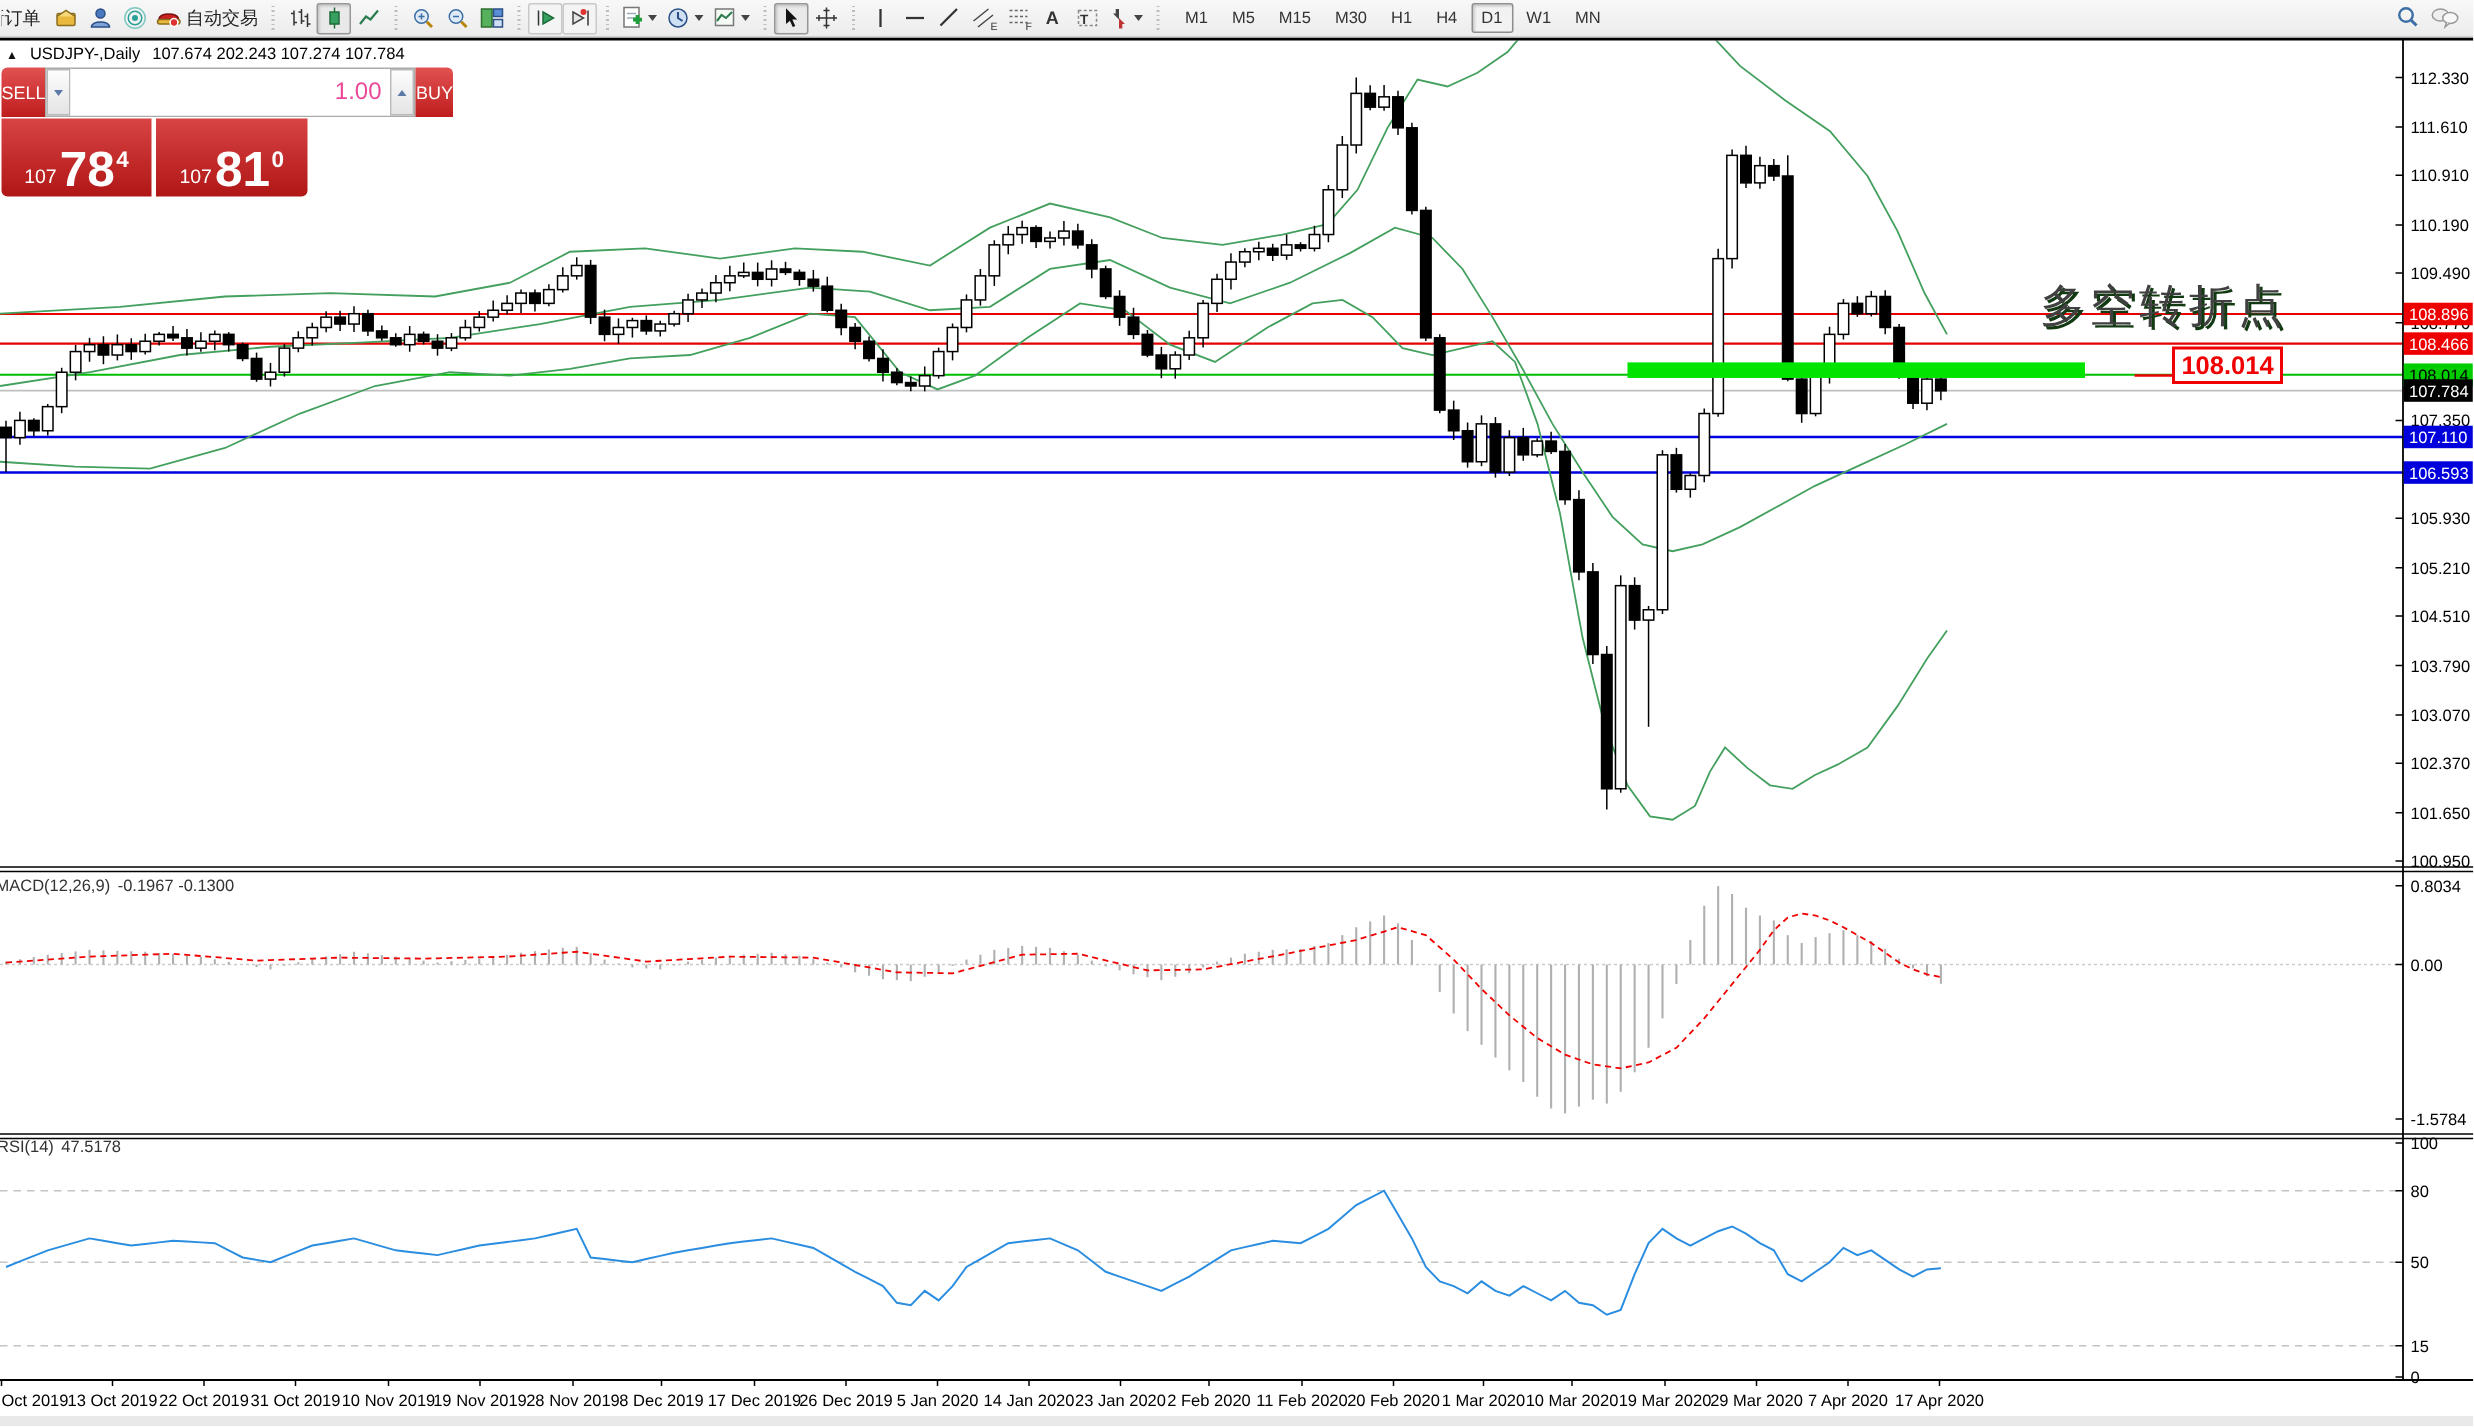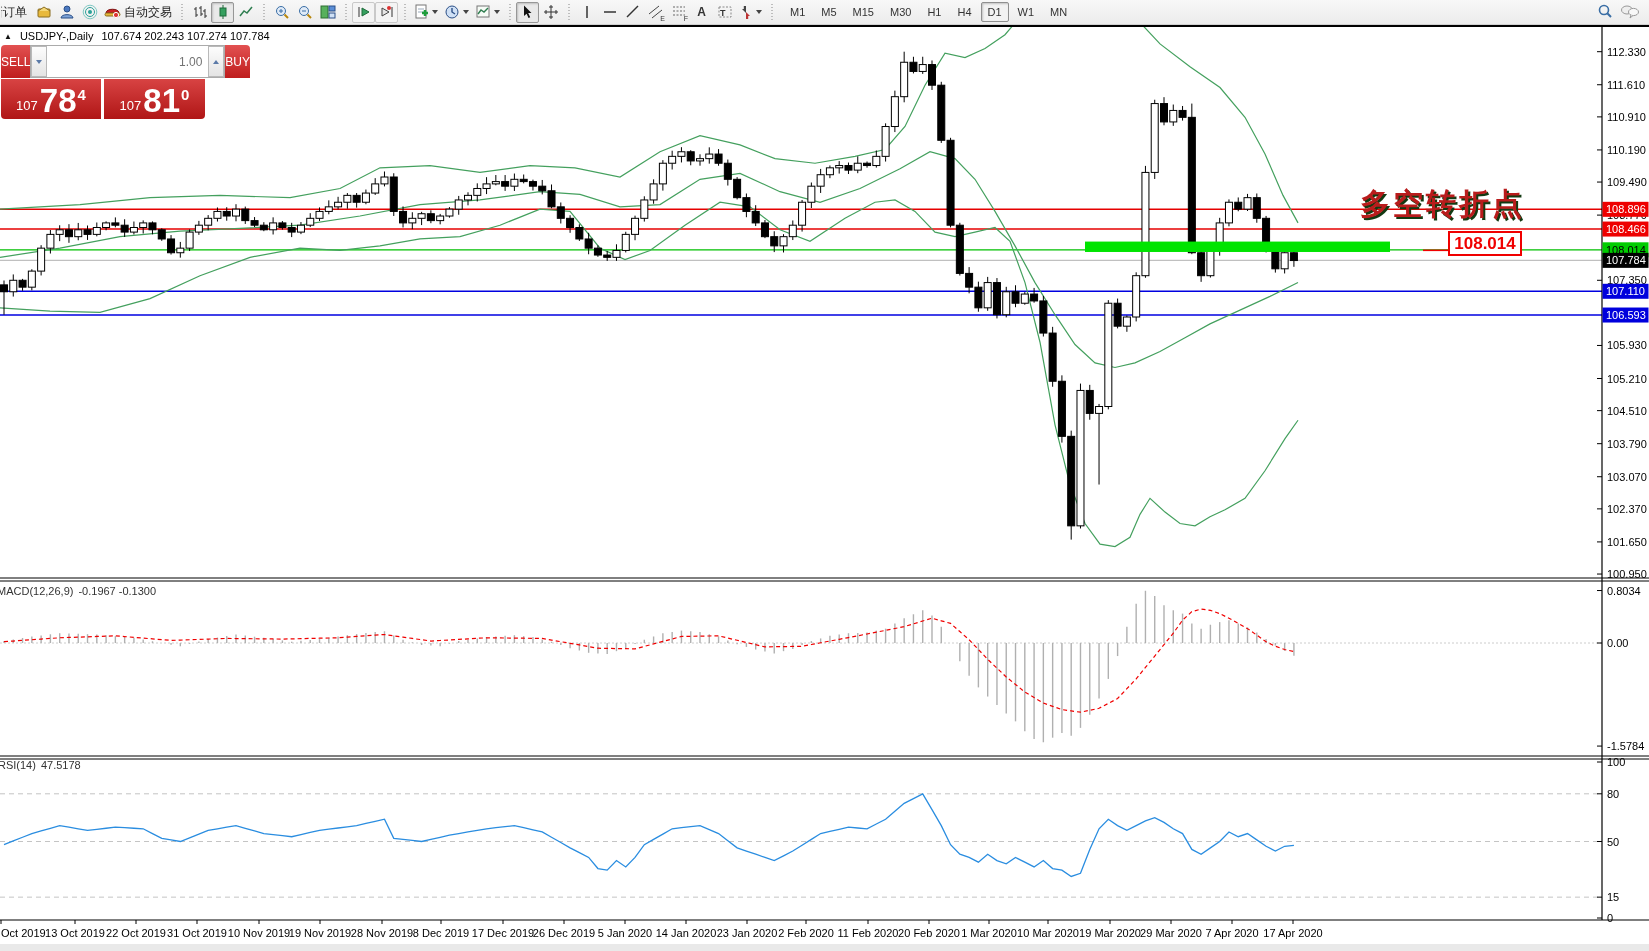--- a/index.html
+++ b/index.html
@@ -44,36 +44,36 @@
   .tp-btn { width:45px; color:#fff; font-size:12px; display:flex; align-items:center; justify-content:center;
             background:linear-gradient(#e25151,#bf1d1d); }
   .tp-sell { border-radius:4px 0 0 0; }
   .tp-buy  { width:46px; border-radius:0 4px 0 0;text-align:center; }
   .tp-vol { flex:1; display:flex; border:1px solid #ababab; background:#fff; }
   .tp-spin { width:16px; background:linear-gradient(#fdfdfd,#e4e4e4); border:1px solid #b9b9b9;
              display:flex; align-items:center; justify-content:center; }
   .tp-spin i { width:0; height:0; border-left:3px solid transparent; border-right:3px solid transparent; }
   .tp-spin.dn i { border-top:4px solid #5b7aa8; }
   .tp-spin.up i { border-bottom:4px solid #5b7aa8; }
-  .tp-input { flex:1; border:none; outline:none; font-size:12px; text-align:right; padding-right:6px;
-              font-family:"Liberation Sans",sans-serif; color:#737373; }
-  .tp-row2 { display:flex; height:40px; margin-top:1px; }
+  .tp-input { flex:1; border:none; outline:none; font-size:16px; text-align:right; padding-right:6px;
+              font-family:"Liberation Sans",sans-serif; color:#ec4899; }
+  .tp-row2 { display:flex; height:52px; margin-top:1px; }
   .tp-price { background:linear-gradient(#d84343,#b01616); color:#fff; display:flex; align-items:flex-end;
               justify-content:center; padding-bottom:2px; }
   .tp-price-sell { width:100px; border-radius:0 0 0 4px; margin-right:3px; }
   .tp-price-buy  { width:101px; border-radius:0 0 4px 0; }
   .tp-whole { font-size:13px; margin:0 2px 4px 0; }
   .tp-big { font-size:33px; font-weight:bold; line-height:33px; }
   .tp-sup { font-size:15px; font-weight:bold; margin:0 0 14px 1px; }
 
   .macd-label { position:absolute; left:-3px; top:585px; font-size:11px; color:#333; z-index:10; display:flex; gap:5px;}
   .rsi-label  { position:absolute; left:-2px; top:759px; font-size:11px; color:#333; z-index:10; display:flex; gap:5px;}
 
-  .turning-point { position:absolute; left:1360px; top:184px; font-size:30px; font-weight:bold;
-                   color:#b91c1c; letter-spacing:3px; text-shadow:2px 2px 0 #123a12; z-index:15;
+  .turning-point { position:absolute; left:1360px; top:184px; font-size:30px; font-weight:normal;
+                   color:#404040; letter-spacing:3px; text-shadow:2px 2px 0 #123a12; z-index:15;
                    font-family:"Liberation Sans",sans-serif; }
   .callout-box { position:absolute; left:1448px; top:231px; width:74px; height:25px; background:#fff;
                  border:2px solid #f00000; color:#f00000; font-size:17px; font-weight:bold;
                  display:flex; align-items:center; justify-content:center; z-index:15; }
 
   svg text { font-family:"Liberation Sans",sans-serif; }
 </style>
 </head>
 <body>
 

